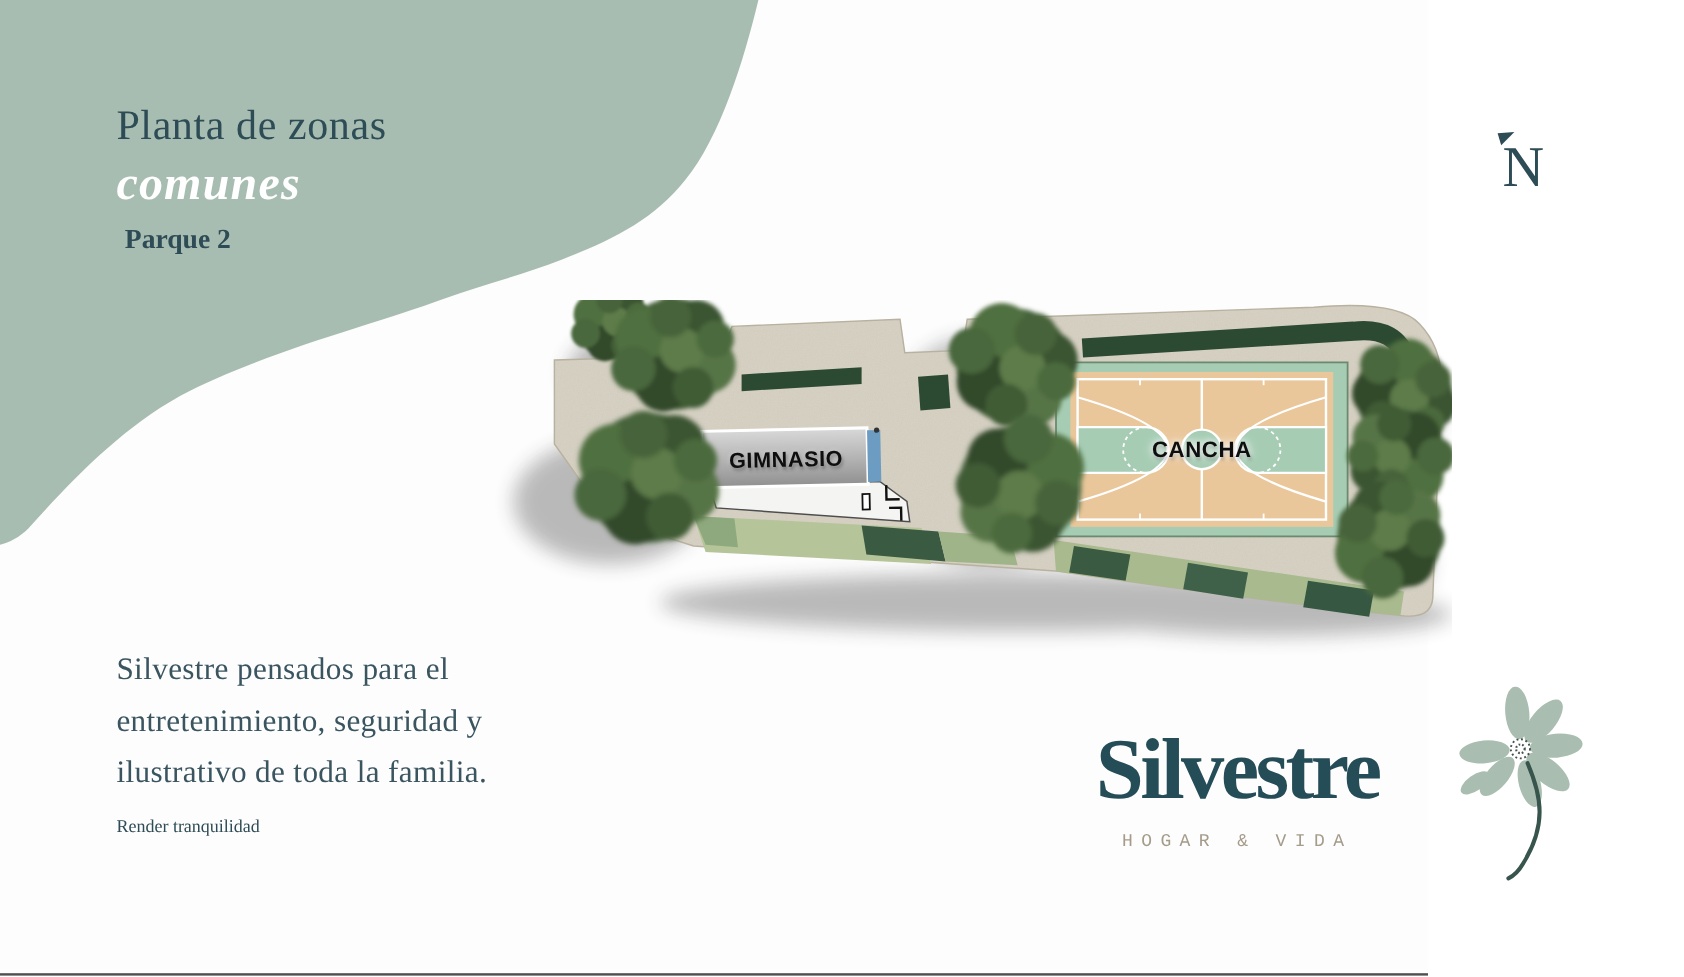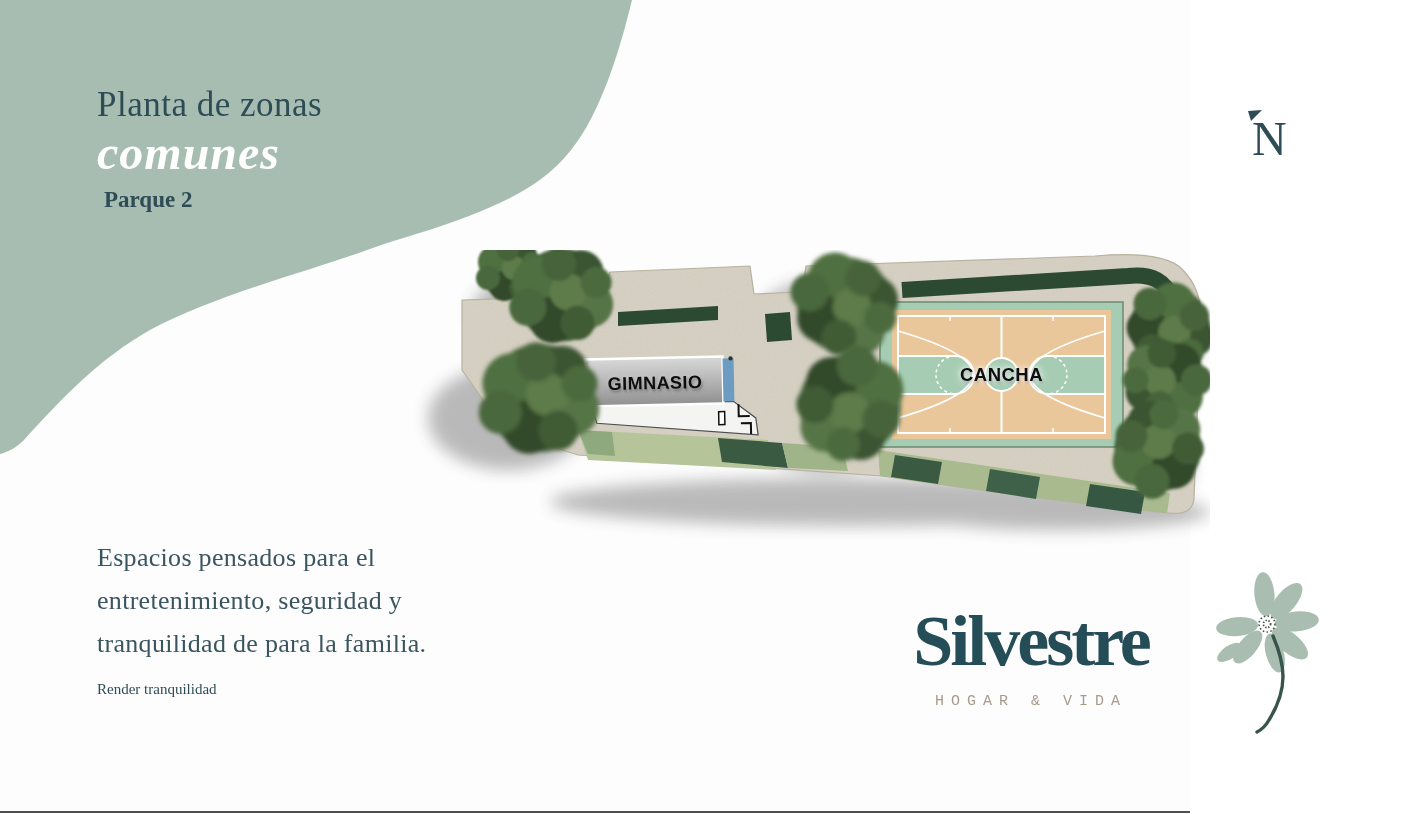--- a/index.html
+++ b/index.html
@@ -13,21 +13,21 @@
   .blob-svg { position:absolute; left:0; top:0; width:660px; height:470px; }
   .blob-svg path { fill:var(--sage); }
 
   
   .title-block { position:absolute; left:97px; top:84px; z-index:3; }
   .title-line1 {
     font-size:35px; line-height:42px; color:var(--teal);
     font-weight:500; letter-spacing:0.5px;
   }
   .title-line2 {
-    font-size:48px; line-height:54px; color:#ffffff;
+    font-size:40px; line-height:54px; color:#ffffff;
     font-weight:bold; font-style:italic; letter-spacing:1px;
   }
   .title-sub {
     font-size:23px; line-height:34px; color:var(--teal);
     font-weight:bold; margin-top:3px; padding-left:7px;
   }
 
   
   .north { position:absolute; left:1238px; top:100px; width:60px; height:64px; }
   .north svg { width:60px; height:64px; }
@@ -199,23 +199,23 @@
         <use href="#tree" transform="translate(716,130) scale(1.3) rotate(200)" filter="url(#softBlur)"></use>
         <use href="#tree" transform="translate(708,198) scale(1.45) rotate(300)" filter="url(#softBlur)"></use>
       </g>
 
       <text x="205" y="139" class="plan-label label-gym" font-size="18" text-anchor="middle" transform="rotate(-1.2 205 132)">GIMNASIO</text>
       <text x="551.5" y="131" class="plan-label label-court" font-size="18.5" text-anchor="middle">CANCHA</text>
     </svg>
   </div>
 
   <div class="desc">
-    <div class="desc-line">Espacios pensados para el</div>
+    <div class="desc-line">Silvestre pensados para el</div>
     <div class="desc-line">entretenimiento, seguridad y</div>
-    <div class="desc-line">tranquilidad de para la familia.</div>
+    <div class="desc-line">ilustrativo de toda la familia.</div>
   </div>
   <div class="note">Render tranquilidad</div>
 
   <div class="brand">
     <div class="brand-name">Silvestre</div>
     <div class="brand-tagline">HOGAR &amp; VIDA</div>
   </div>
 
   <svg class="flower" viewBox="0 0 120 175" aria-hidden="true">
     <g fill="#a9beb1">

